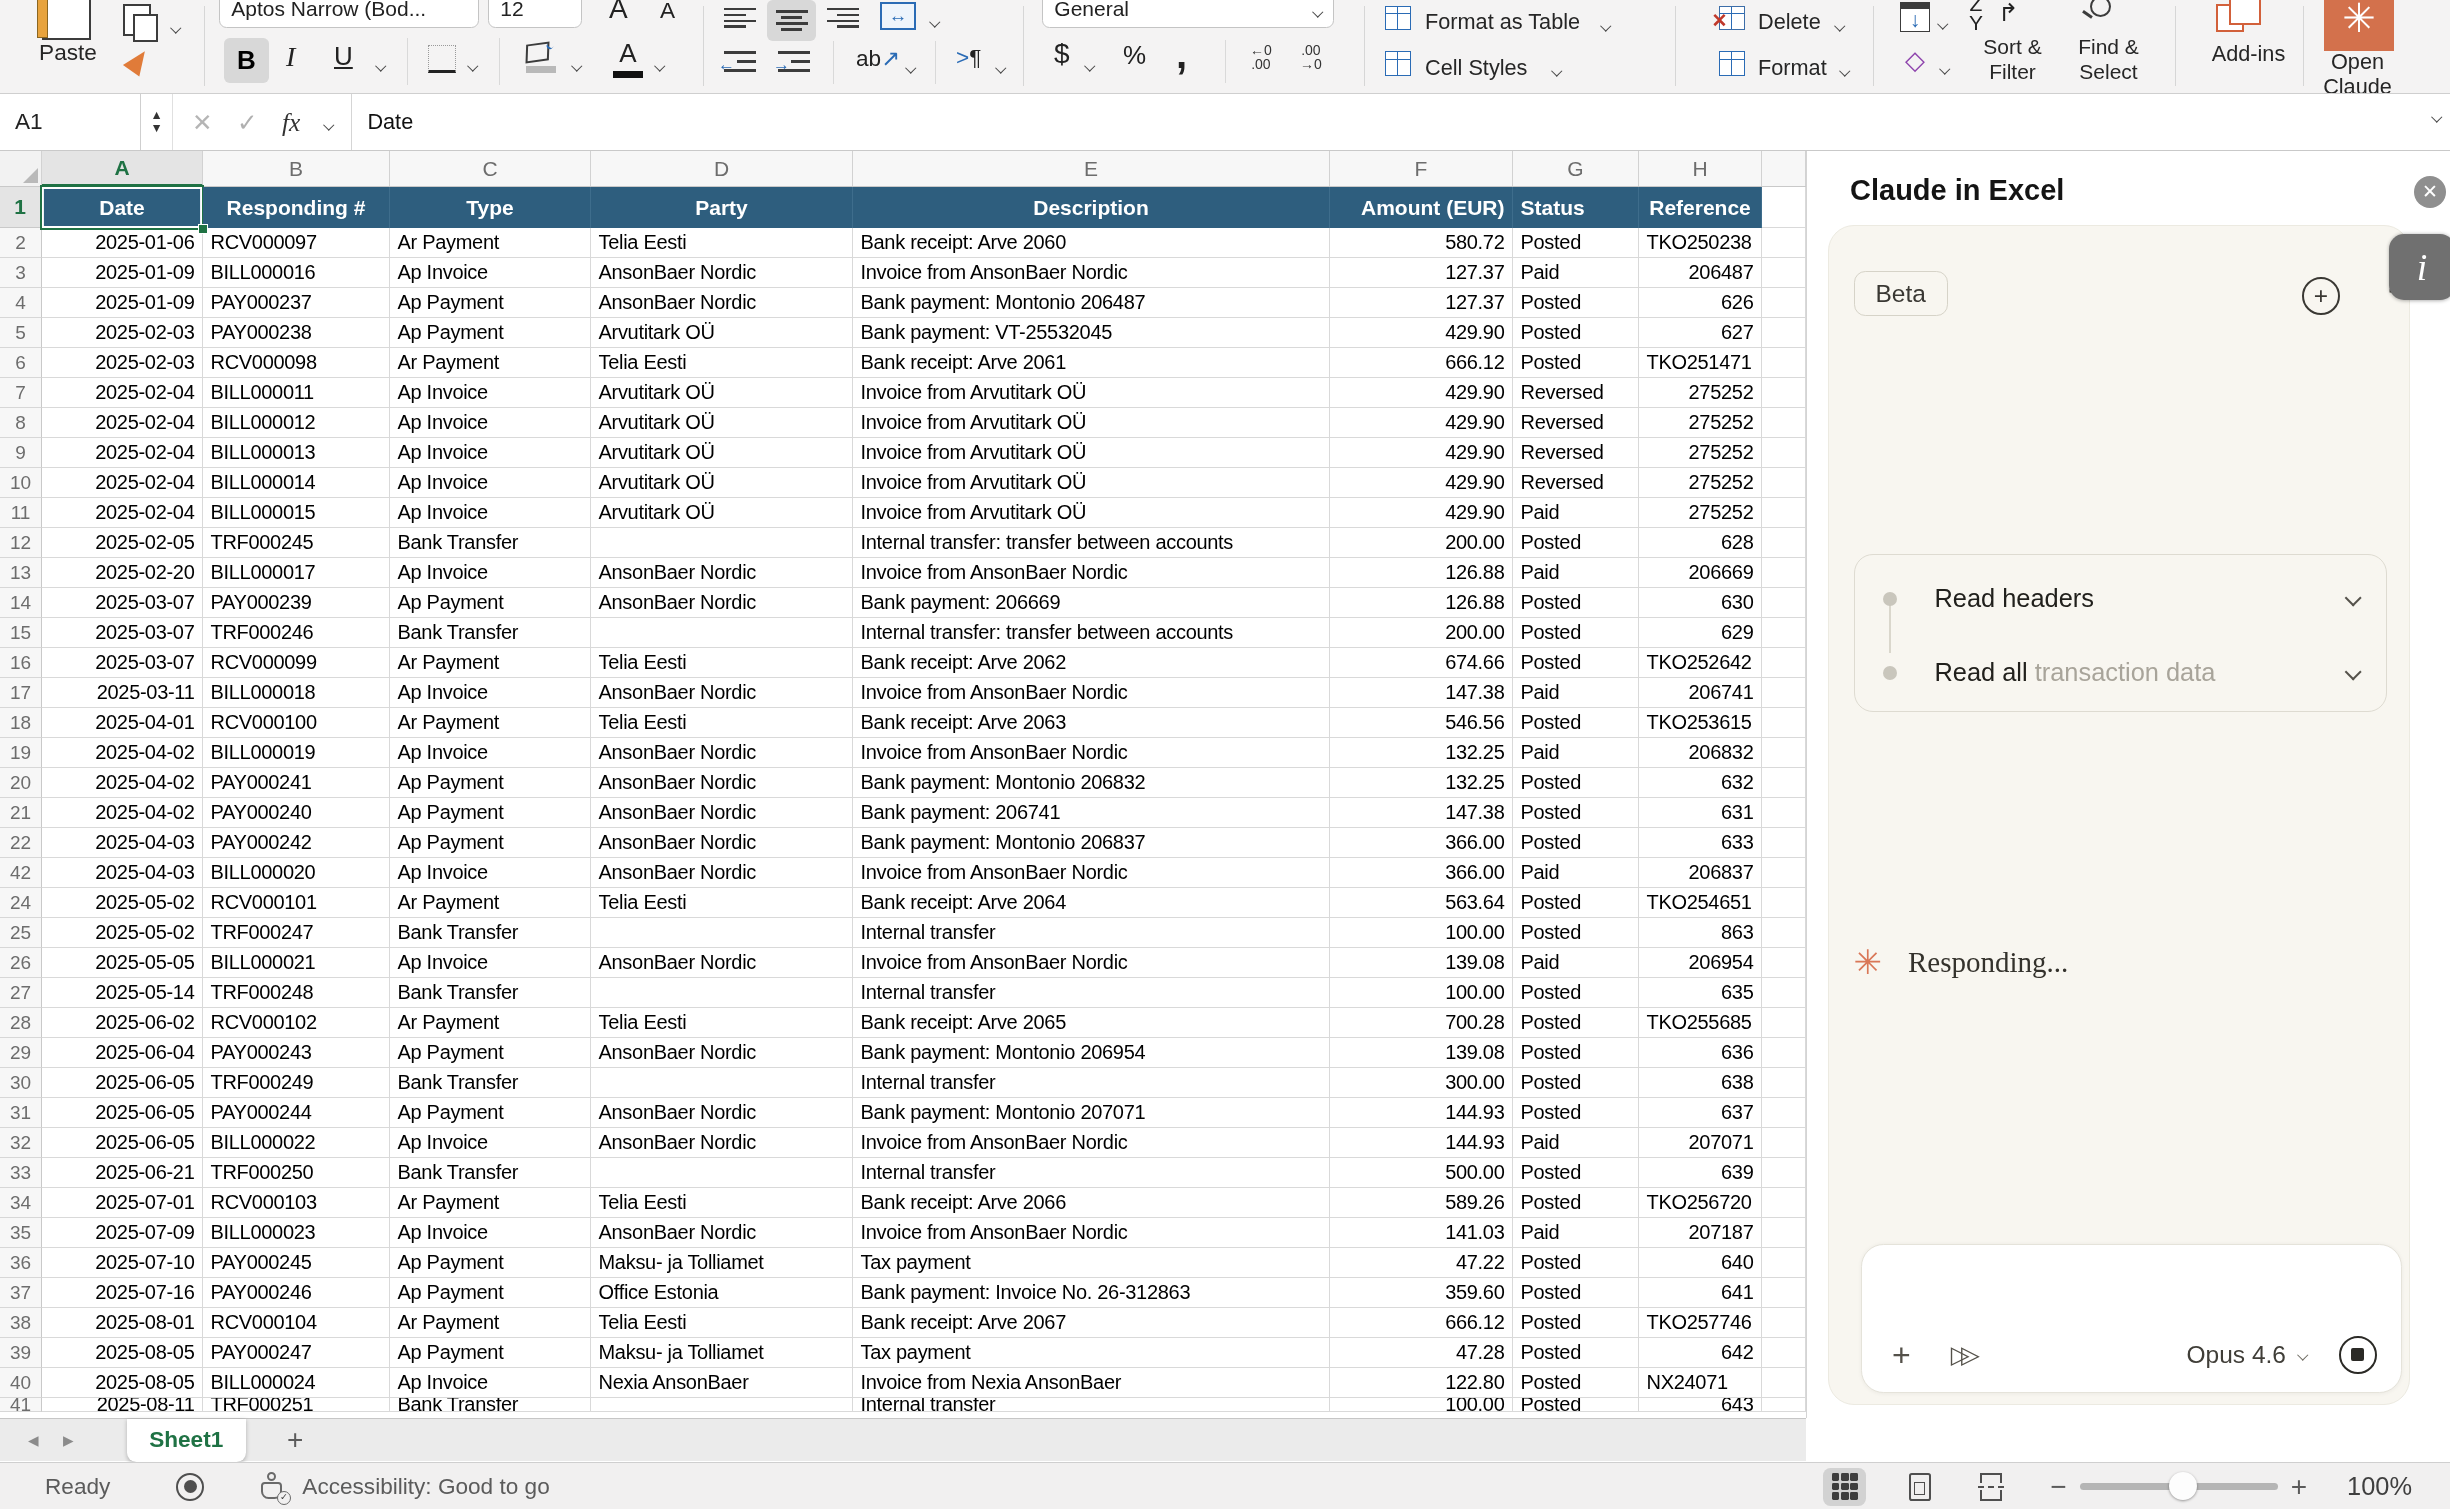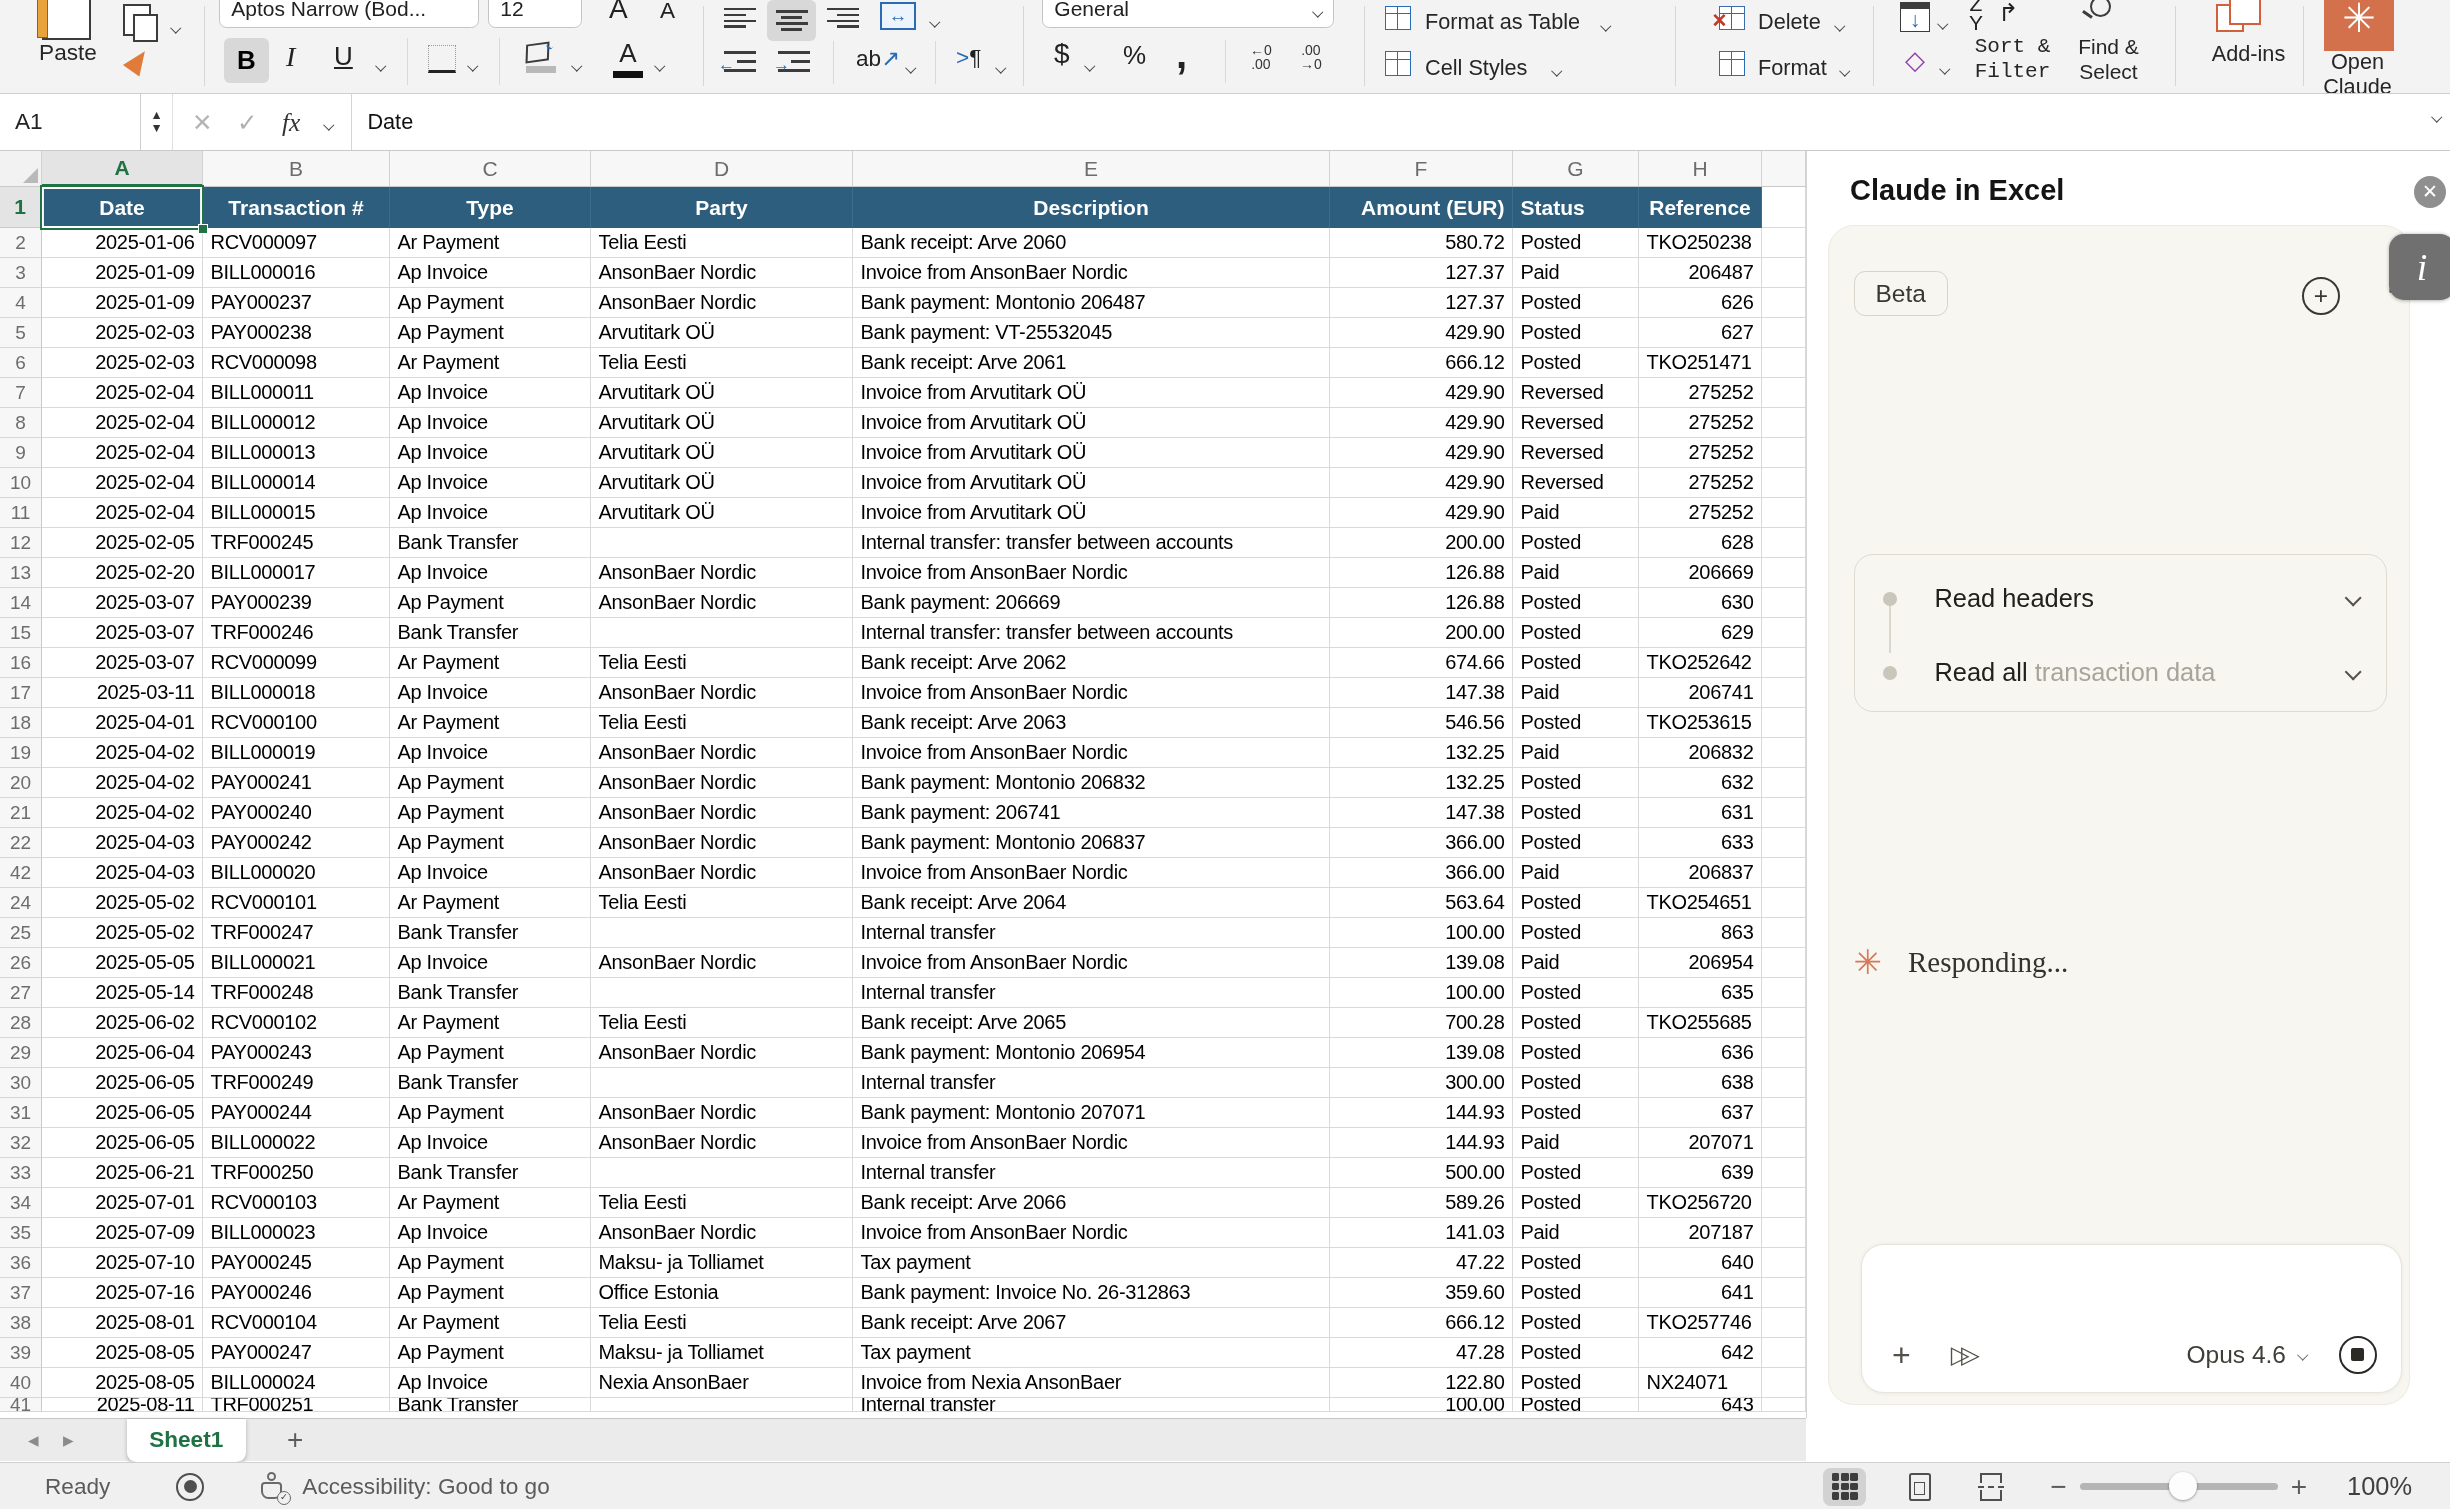--- a/index.html
+++ b/index.html
@@ -278,21 +278,21 @@
     <div class="rsep" style="left:1873px;"></div>
 
     <div class="rabs" style="left:1900px; top:1.9px;">
         <div class="filldown">↓</div>
       </div>
     <div class="rabs" style="left:1939px; top:13px;"><span class="chev chev-sm"></span></div>
     <div class="rabs" style="left:1969px; top:-5.7px; font-size:21px; color:#222; line-height:19px; text-align:center;">Z<br>Y</div>
     <div class="rabs" style="left:1998px; top:-1.9px; font-size:24.5px; color:#222;">↱</div>
     <div class="rabs" style="left:1905px; top:45px; font-size:26px; color:#8e44ad;">◇</div>
     <div class="rabs" style="left:1941px; top:58px;"><span class="chev chev-sm"></span></div>
-    <div class="rabs two-line" style="left:1956px; top:34px; width:113px; white-space:pre-line;font-family:Liberation Mono, monospace;">Sort &amp;
+    <div class="rabs two-line" style="left:1956px; top:34px; width:113px; white-space:pre-line;">Sort &amp;
 Filter</div>
     <div class="rabs" style="left:2090px; top:-3.8px;">
         <div class="magnifier"></div>
       </div>
     <div class="rabs two-line" style="left:2052px; top:34px; width:113px; white-space:pre-line;">Find &amp;
 Select</div>
     <div class="rsep" style="left:2175px;"></div>
 
     <div class="rabs" style="left:2216px; top:3.8px;">
         <div class="addinsic"></div>
@@ -334,21 +334,21 @@
       <div class="ch cw-d">D</div>
       <div class="ch cw-e">E</div>
       <div class="ch cw-f">F</div>
       <div class="ch cw-g">G</div>
       <div class="ch cw-h">H</div>
       <div class="ch cw-i"></div>
     </div>
     <div class="hrow">
       <div class="rnh cw-rn">1</div>
       <div class="hcell sel cw-a">Date<span class="fillhandle"></span></div>
-      <div class="hcell cw-b">Transaction #</div>
+      <div class="hcell cw-b">Responding #</div>
       <div class="hcell cw-c">Type</div>
       <div class="hcell cw-d">Party</div>
       <div class="hcell cw-e">Description</div>
       <div class="hcell a-r cw-f">Amount (EUR)</div>
       <div class="hcell a-l cw-g">Status</div>
       <div class="hcell cw-h">Reference</div>
       <div class="hfill cw-i"></div>
     </div>
     <div>
         <div class="grow">

